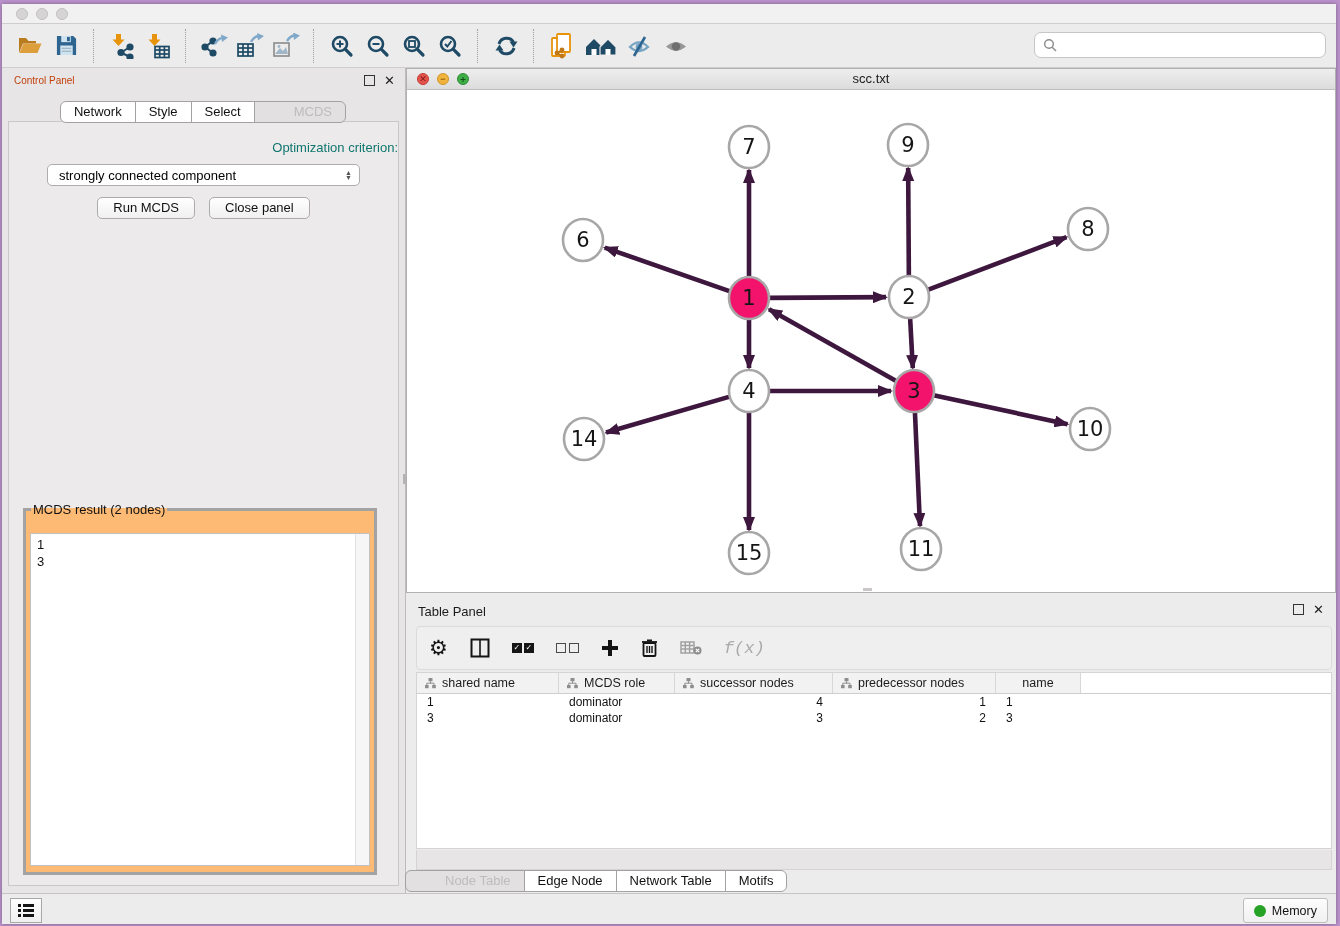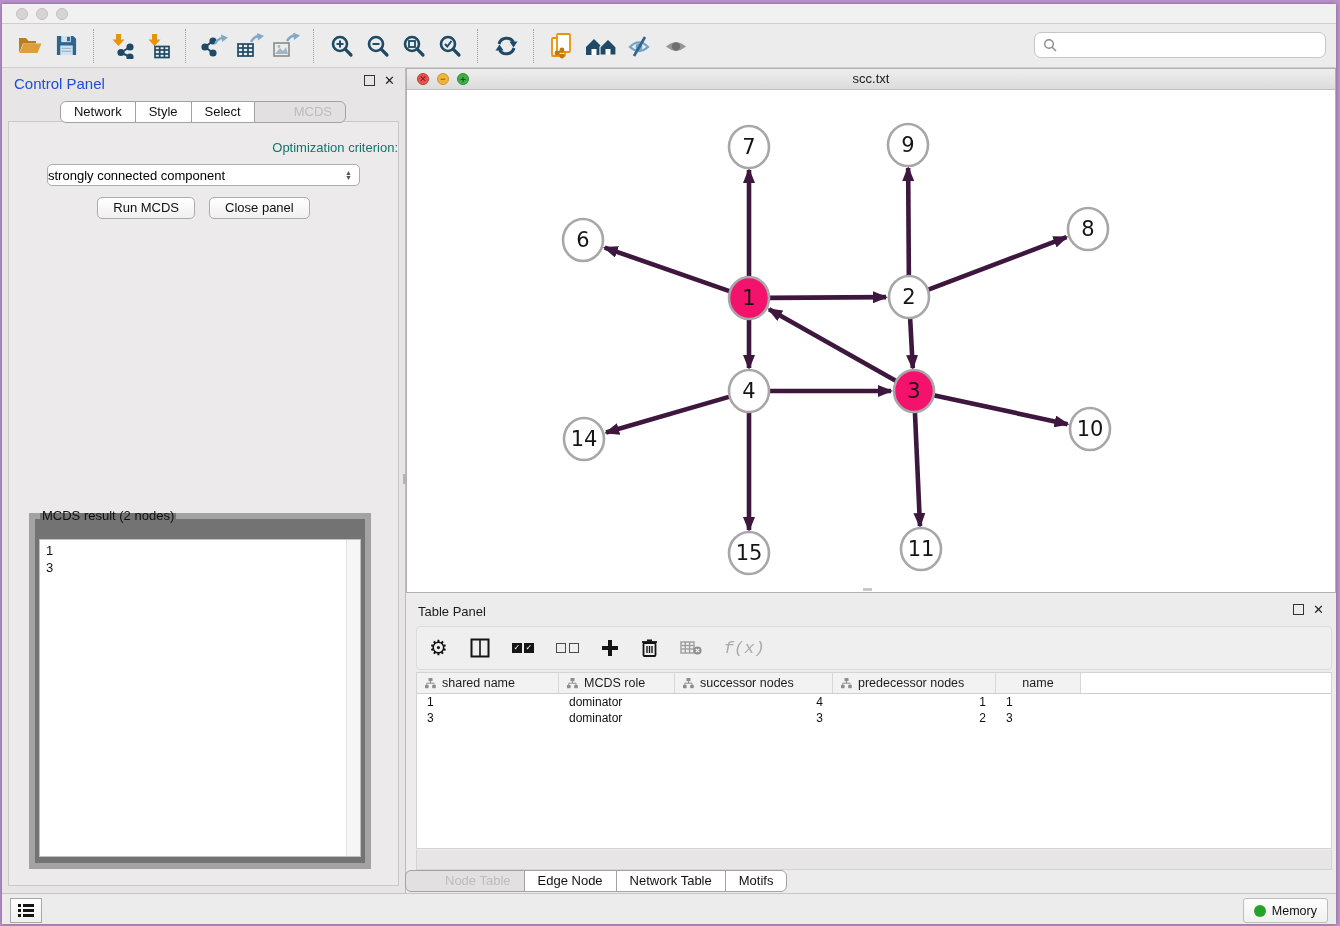--- a/index.html
+++ b/index.html
@@ -19,36 +19,36 @@
   .tl-dot{position:absolute;top:4px;width:12px;height:12px;border-radius:50%;background:#d6d4d4;border:1px solid #c2c0c0;box-sizing:border-box;}
   #main-title{position:absolute;left:0;right:0;top:2px;text-align:center;font-size:13px;color:#9b9b9b;}
   
   #toolbar{position:absolute;left:0;right:0;top:20px;height:44px;background:#ececec;border-bottom:1px solid #cfcdcd;display:flex;align-items:center;padding-left:10px;box-sizing:border-box;}
   .tb-btn{width:30px;height:30px;display:flex;align-items:center;justify-content:center;margin:0 3px;}
   .tb-sep{width:1px;height:34px;border-left:1px dotted #9f9f9f;margin:0 9px;}
   #search-box{position:absolute;right:10px;top:8px;width:292px;height:26px;background:#fff;border:1px solid #c6c6c6;border-radius:7px;display:flex;align-items:center;padding:0 8px;box-sizing:border-box;}
   #search-box input{border:none;outline:none;flex:1;font-size:13px;background:transparent;margin-left:6px;font-family:inherit;}
   
   #control-panel{position:absolute;left:0;top:64px;width:404px;bottom:30px;background:#e7e5e5;border-right:1px solid #bdbbbb;box-sizing:border-box;}
-  #cp-header{position:absolute;left:12px;top:7px;font-size:15px;color:#1d4ed8;}
+  #cp-header{position:absolute;left:12px;top:7px;font-size:10px;color:#c2410c;}
   .panel-ctrls{position:absolute;right:10px;top:7px;display:flex;gap:9px;align-items:center;}
   .float-icon{width:9px;height:9px;border:1.5px solid #333;display:inline-block;}
   .close-icon{font-size:13px;font-weight:bold;color:#222;line-height:11px;}
   #cp-tabs{position:absolute;left:0;right:0;top:33px;display:flex;justify-content:center;z-index:2;}
   .tab{font-size:13px;color:#111;background:#fff;border:1px solid #a3a1a1;padding:2px 13px 3px;margin-left:-1px;cursor:default;}
   .tab.first{border-radius:6px 0 0 6px;}
   .tab.last{border-radius:0 6px 6px 0;}
   .tab.sel{background:#e2e0e0;color:#bdbdbd;padding-left:39px;}
   #cp-body{position:absolute;left:6px;right:6px;top:53px;bottom:8px;background:#eceaea;border:1px solid #c9c7c7;box-sizing:border-box;}
   #opt-label{position:absolute;left:0;right:0;top:18px;text-align:right;font-size:13px;color:#0f766e;}
-  #opt-select{position:absolute;left:38px;right:38px;top:42px;height:22px;background:#fff;border:1px solid #aeacac;border-radius:5px;display:flex;align-items:center;font-size:13px;box-sizing:border-box;}
+  #opt-select{position:absolute;left:38px;right:38px;top:42px;height:22px;background:#fff;border:1px solid #aeacac;border-radius:5px;display:flex;align-items:center;font-size:13px;padding-left:11px;box-sizing:border-box;}
   #opt-stepper{margin-left:auto;margin-right:7px;display:flex;flex-direction:column;line-height:5px;color:#555;font-size:7px;}
   .cp-buttons{position:absolute;left:0;right:0;top:75px;display:flex;justify-content:center;gap:14px;}
   .btn{background:linear-gradient(#ffffff,#f1f0f0);border:1px solid #adabab;border-radius:5px;font-size:13px;padding:2px 15px 3px;color:#111;font-family:inherit;}
-  #mcds-fieldset{position:absolute;left:6px;right:13px;top:372px;bottom:2px;border:6px solid #a3a3a3;margin:14px;padding:3px;background:#737373;}
+  #mcds-fieldset{position:absolute;left:6px;right:13px;top:372px;bottom:2px;border:3px solid #a3a3a3;margin:8px;padding:3px;background:#fdba74;}
   #mcds-fieldset legend{font-size:13px;color:#111;padding:0 2px;margin-left:2px;}
   #mcds-box{position:absolute;left:4px;right:4px;top:16px;bottom:6px;background:#fff;border:1px solid #c2c0c0;}
   #mcds-lines{position:absolute;left:6px;top:2px;font-size:13px;color:#111;white-space:pre;line-height:17px;}
   #mcds-scroll{position:absolute;right:0;top:0;bottom:0;width:13px;background:#f6f6f6;border-left:1px solid #e2e2e2;}
   #cp-grab{position:absolute;right:-1px;top:406px;width:3px;height:10px;background:#b5b3b3;}
   
   #network-window{position:absolute;left:404px;right:0;top:64px;height:525px;background:#fff;border:1px solid #b2b0b0;box-sizing:border-box;}
   #nw-titlebar{position:absolute;left:0;right:0;top:0;height:20px;background:linear-gradient(#efeeee,#dddcdc);border-bottom:1px solid #bfbdbd;}
   .nw-dot{position:absolute;top:3.5px;width:12px;height:12px;border-radius:50%;box-sizing:border-box;font-size:9px;font-weight:bold;text-align:center;line-height:11px;}
   #nw-title{position:absolute;left:0;right:0;top:2px;text-align:center;font-size:13px;color:#1a1a1a;}

